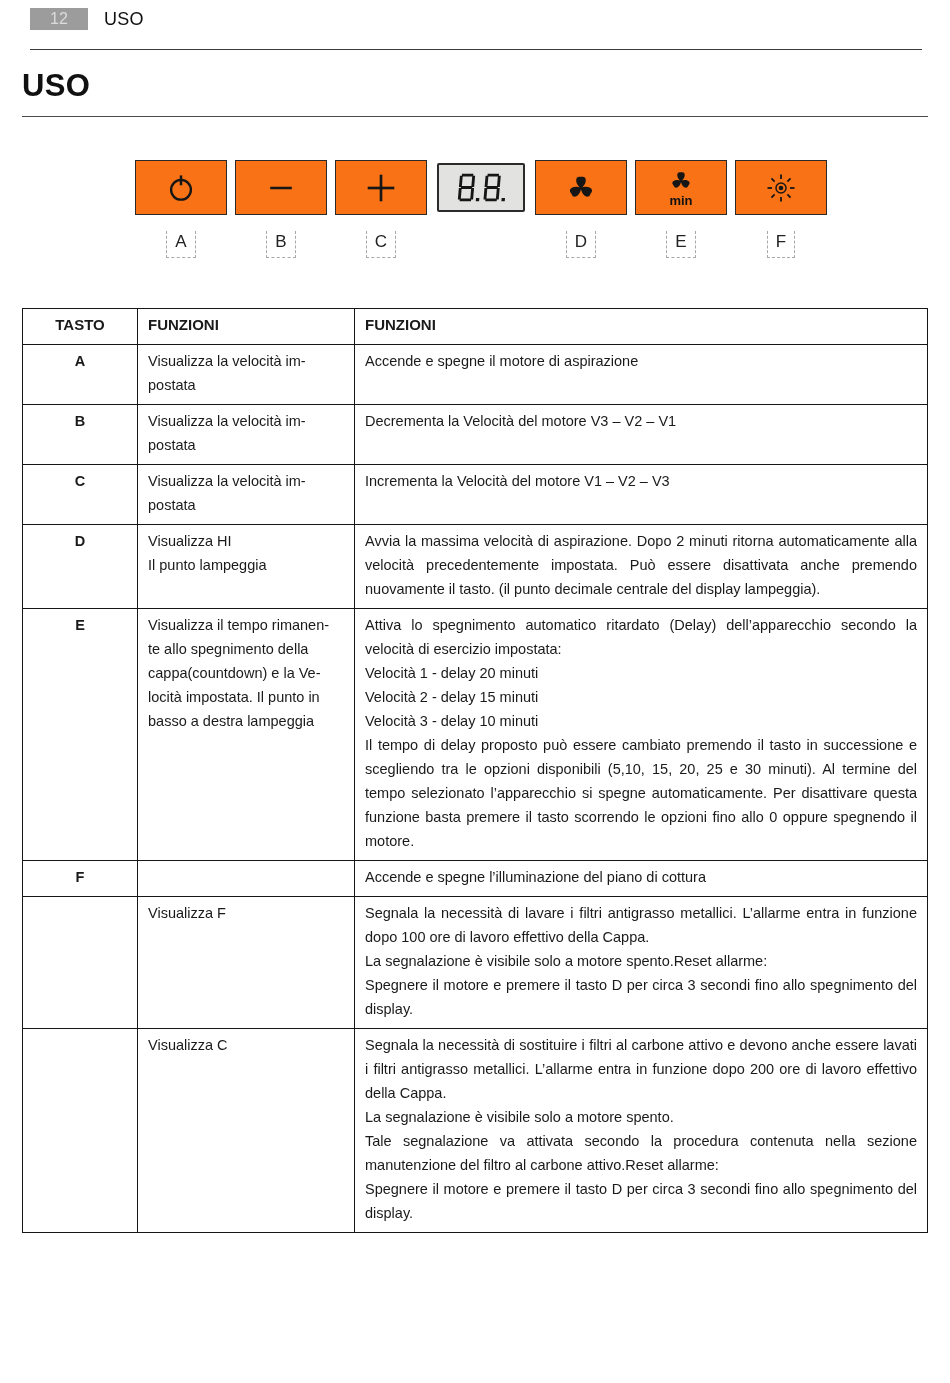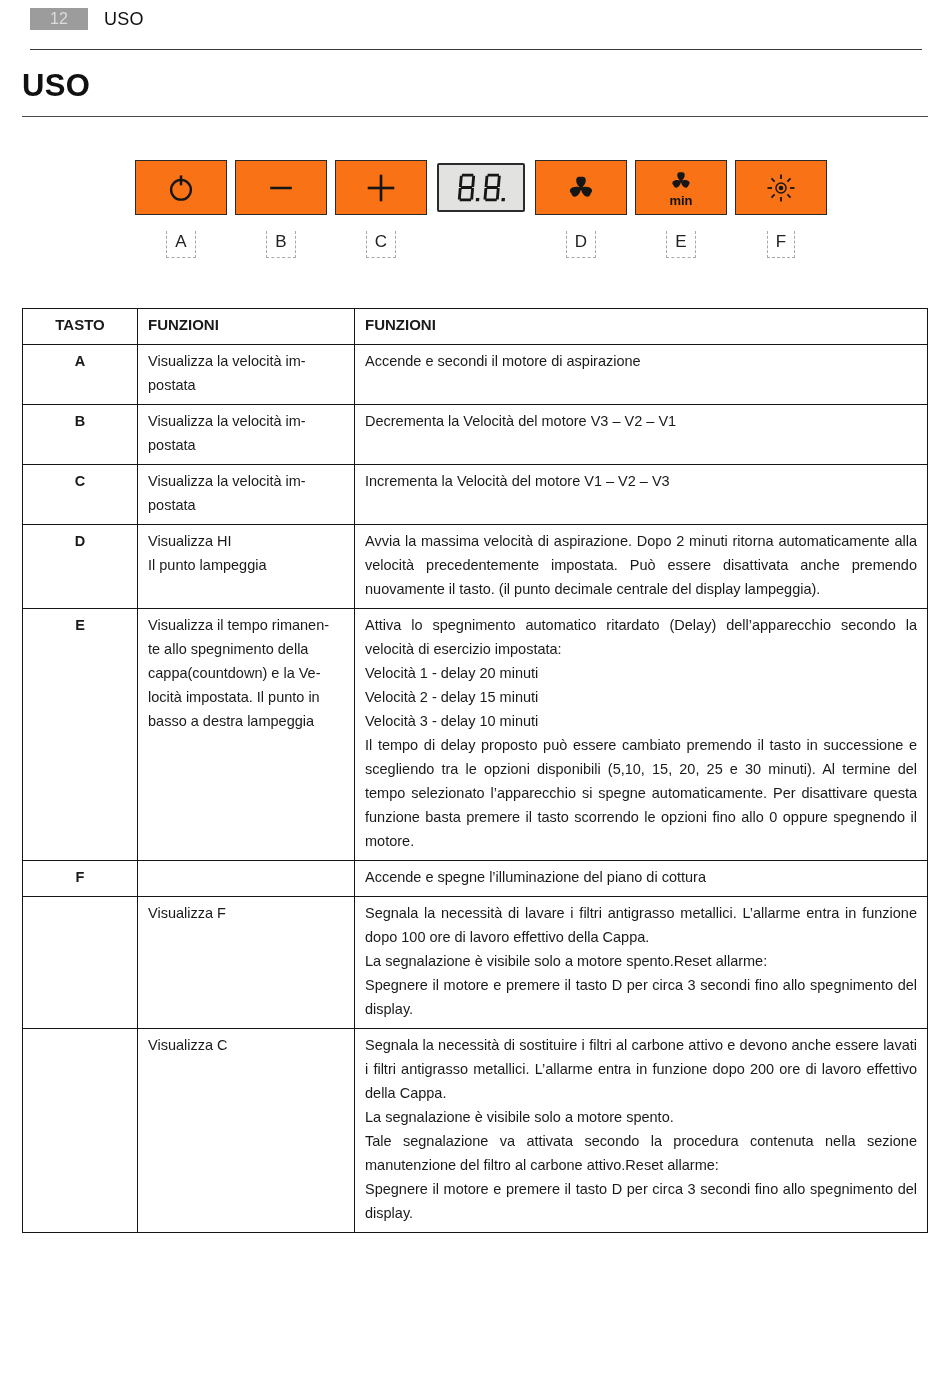--- a/index.html
+++ b/index.html
@@ -205,21 +205,21 @@
         <th class="c">TASTO</th>
         <th>FUNZIONI</th>
         <th>FUNZIONI</th>
       </tr>
     </thead>
     <tbody>
       <tr>
         <td class="tasto">A</td>
         <td class="display">Visualizza la velocità im-
 postata</td>
-        <td class="funzioni">Accende e secondi il motore di aspirazione</td>
+        <td class="funzioni">Accende e spegne il motore di aspirazione</td>
       </tr>
       <tr>
         <td class="tasto">B</td>
         <td class="display">Visualizza la velocità im-
 postata</td>
         <td class="funzioni">Decrementa la Velocità del motore <b>V3 – V2 – V1</b></td>
       </tr>
       <tr>
         <td class="tasto">C</td>
         <td class="display">Visualizza la velocità im-

